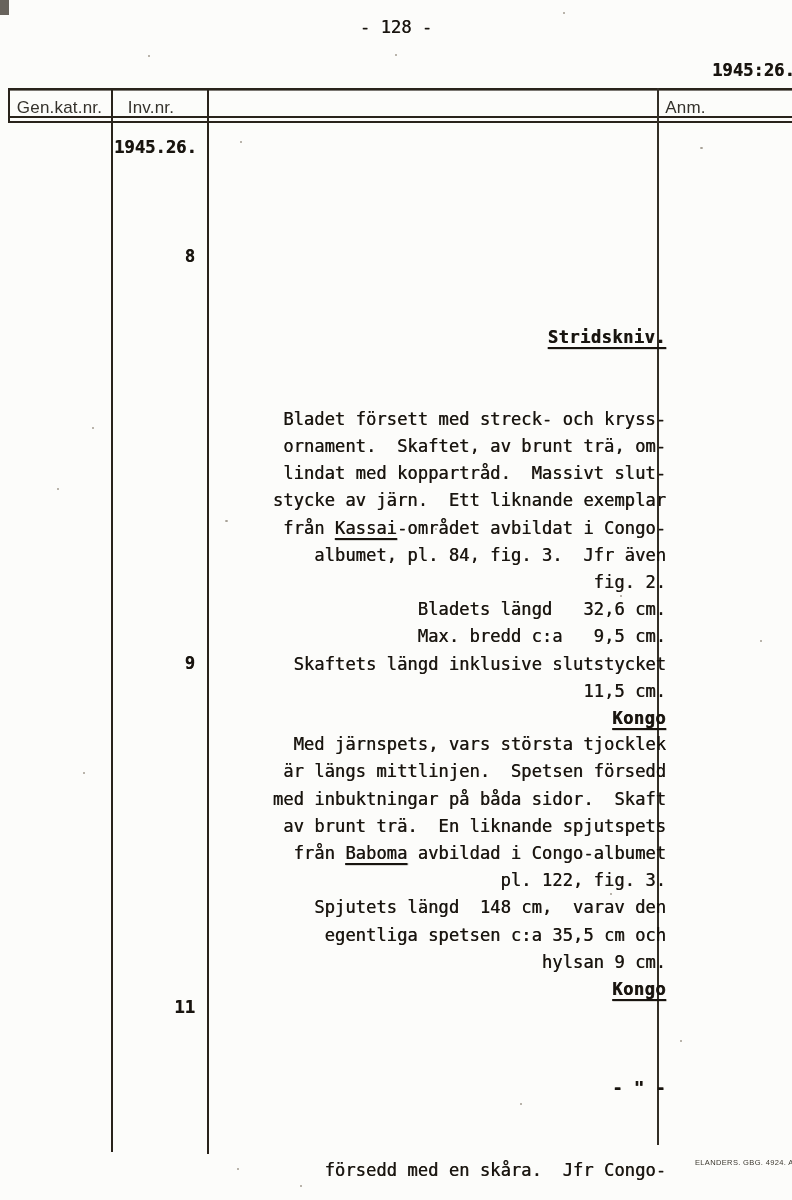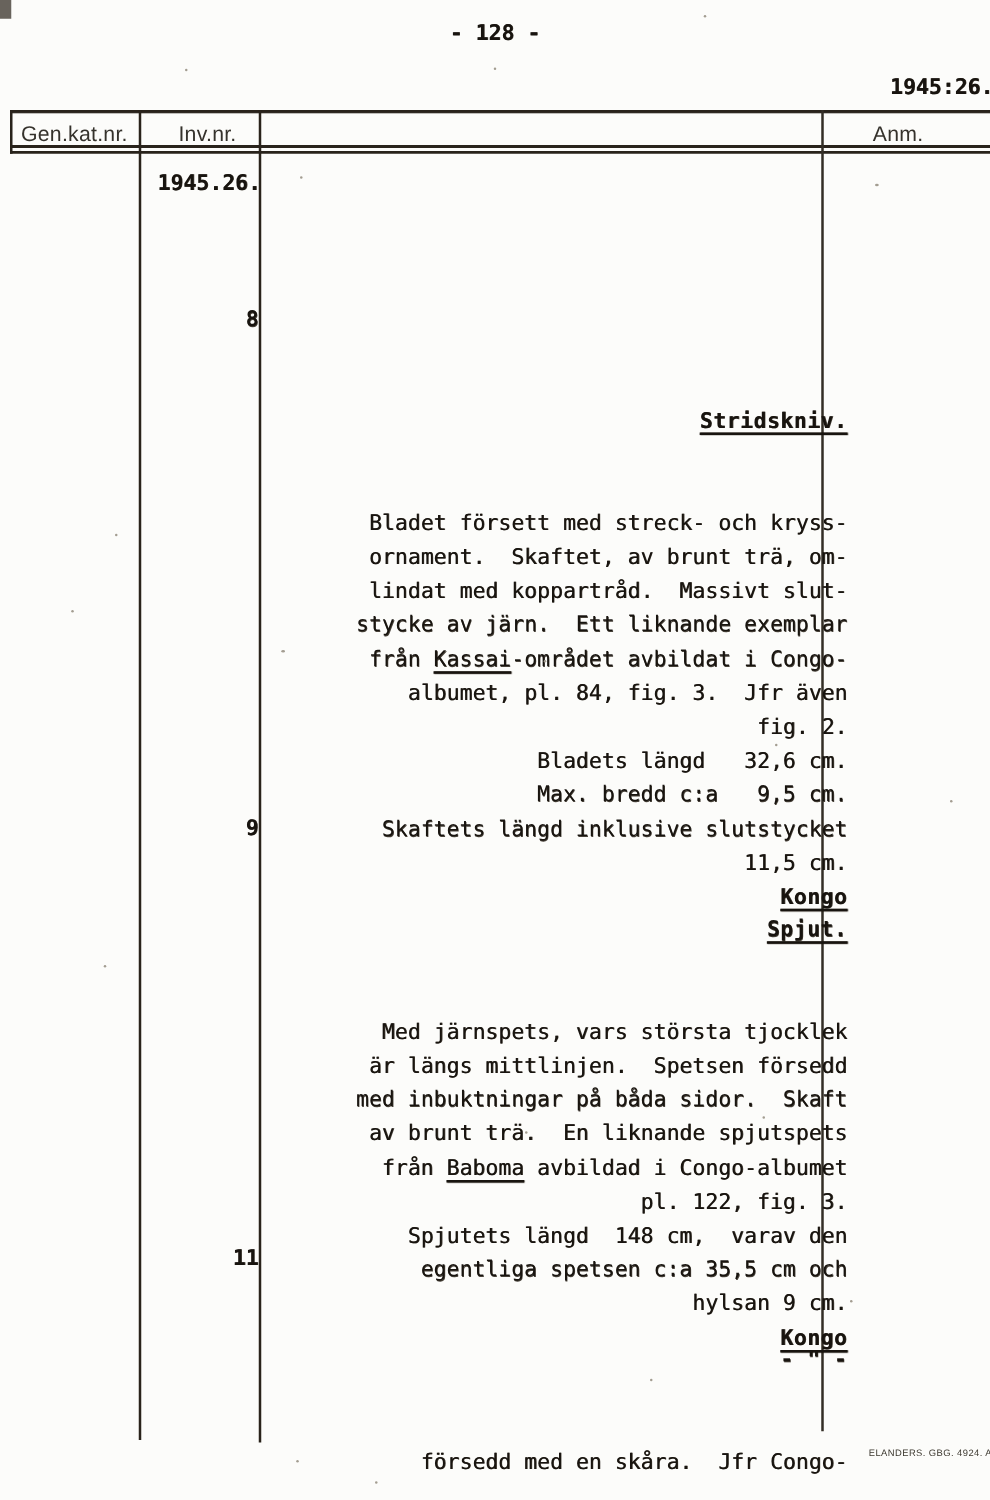--- a/index.html
+++ b/index.html
@@ -14,21 +14,21 @@
   }
   
   .typed{
     font-size:17.2px;
     line-height:27.2px;
     text-shadow:0.45px 0.2px 0.35px rgba(25,18,8,0.8);
     white-space:pre;
   }
   .page-number{
     position:absolute;top:14px;left:0;width:792px;
-    text-align:center;font-weight:bold;
+    text-align:center;font-weight:normal;
   }
   .catalog-ref{
     position:absolute;top:57px;left:676px;font-weight:bold;margin-left:36px;
   }
   
   .rule{position:absolute;left:8px;right:0;}
   .rule-top{top:88px;height:3px;
     background:linear-gradient(180deg,#29231b 0,#29231b 65%,rgba(41,35,27,0.25) 100%);}
   .rule-mid{top:116px;height:7px;
     background:linear-gradient(180deg,#29231b 0,#29231b 2px,transparent 2px,transparent 4.5px,#29231b 4.5px,#29231b 7px);}
@@ -37,24 +37,24 @@
   .v-1{left:111px;top:88px;height:1064px;}
   .v-2{left:207px;top:88px;height:1066px;}
   .v-3{left:657px;top:88px;height:1057px;width:1.6px;background:#332e26;}
   
   .colhead{
     position:absolute;top:98px;
     font-family:"Liberation Sans",sans-serif;
     font-size:17px;color:#35322c;text-align:center;letter-spacing:0.2px;
   }
   .ch-1{left:8px;width:103px;}
-  .ch-2{left:126px;width:80px;}
-  .ch-3{left:657px;width:123px;text-align:center;}
+  .ch-2{left:111px;width:80px;}
+  .ch-3{left:624px;width:123px;text-align:center;}
   
-  .entry{position:absolute;left:12px;width:672px;}
+  .entry{position:absolute;left:0;width:672px;}
   .entry-0{top:161px;}
   .entry-1{top:568px;}
   .entry-2{top:912px;}
   .entry .year{position:absolute;left:114px;top:-27px;font-weight:bold;}
   .entry .inv{position:absolute;left:111px;width:84px;text-align:right;font-weight:bold;}
   .entry .body{position:absolute;left:222px;width:444px;text-align:right;}
   .entry .line{margin-left:33px;min-height:27.2px;}
   .title{font-weight:bold;letter-spacing:0.4px;}
   .u, .title.underlined{
     text-decoration:underline;
@@ -106,21 +106,20 @@
     <div class="inv">8</div>
     <div class="body">
       <div class="title-line"><span class="title underlined">Stridskniv.</span></div>
       <div class="line">Bladet försett med streck- och kryss-</div><div class="line">ornament.  Skaftet, av brunt trä, om-</div><div class="line">lindat med koppartråd.  Massivt slut-</div><div class="line">stycke av järn.  Ett liknande exemplar</div><div class="line"><span>från </span><span class="u">Kassai</span><span>-området avbildat i Congo-</span></div><div class="line">albumet, pl. 84, fig. 3.  Jfr även</div><div class="line">fig. 2.</div><div class="line">Bladets längd   32,6 cm.</div><div class="line">Max. bredd c:a   9,5 cm.</div><div class="line">Skaftets längd inklusive slutstycket</div><div class="line">                11,5 cm.</div><div class="origin-line"><span class="origin">Kongo</span></div>
     </div>
   </div>
       <div class="entry typed entry-1">
     <div class="year"></div>
     <div class="inv">9</div>
     <div class="body">
-      <div class="title-line"><span class="title underlined">Spjut.</span></div>
       <div class="line">Med järnspets, vars största tjocklek</div><div class="line">är längs mittlinjen.  Spetsen försedd</div><div class="line">med inbuktningar på båda sidor.  Skaft</div><div class="line">av brunt trä.  En liknande spjutspets</div><div class="line"><span>från </span><span class="u">Baboma</span><span> avbildad i Congo-albumet</span></div><div class="line">pl. 122, fig. 3.</div><div class="line">Spjutets längd  148 cm,  varav den</div><div class="line">egentliga spetsen c:a 35,5 cm och</div><div class="line">hylsan 9 cm.</div><div class="origin-line"><span class="origin">Kongo</span></div>
     </div>
   </div>
       <div class="entry typed entry-2">
     <div class="year"></div>
     <div class="inv">11</div>
     <div class="body">
       <div class="title-line"><span class="title">- " -</span></div>
       <div class="line">försedd med en skåra.  Jfr Congo-</div>
     </div>

